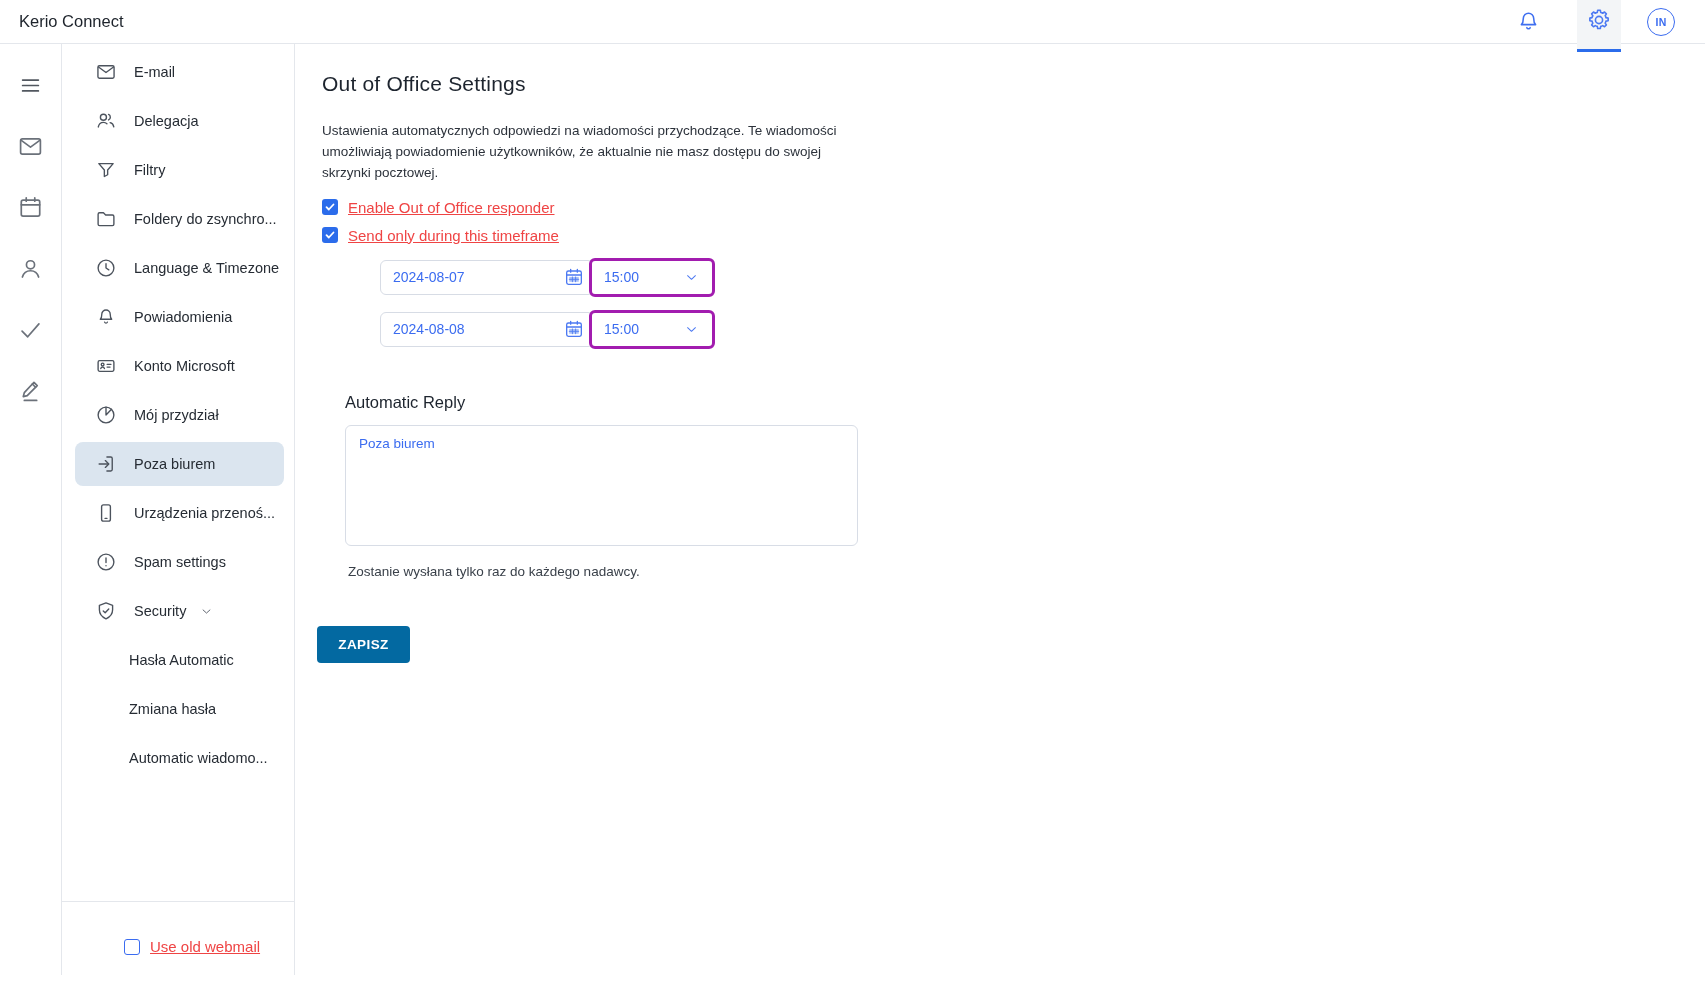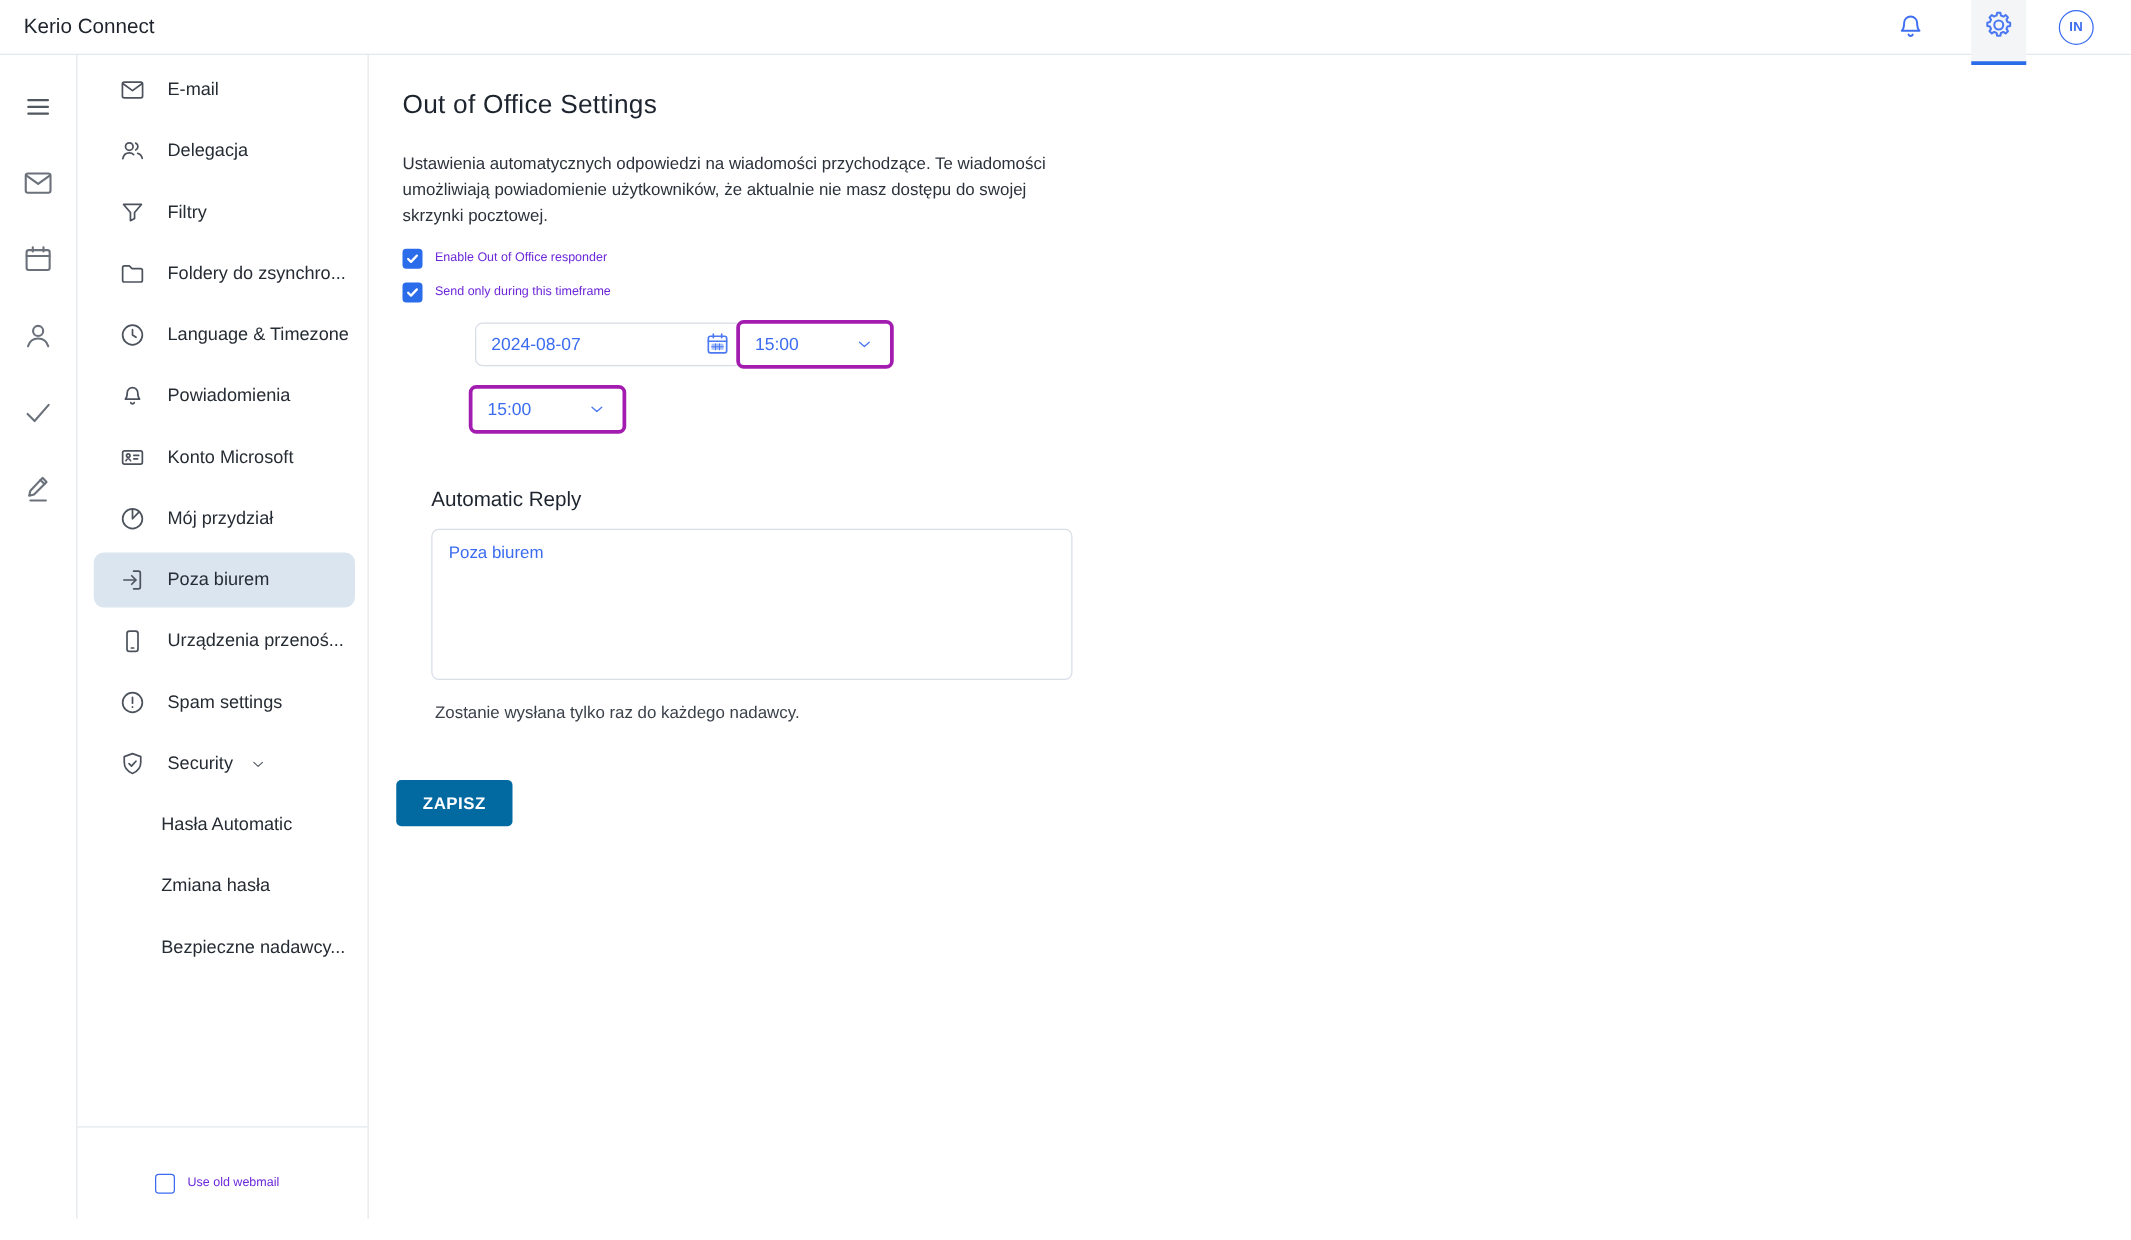--- a/index.html
+++ b/index.html
@@ -57,21 +57,21 @@
     position:absolute; left:0; right:0; bottom:0; height:74px;
     border-top:1px solid #e4e7ec; display:flex; align-items:center;
     padding-left:62px; padding-top:16px;
   }
   .cb {
     width:16px; height:16px; border-radius:3px; flex:none;
     display:inline-flex; align-items:center; justify-content:center;
   }
   .cb.unchecked { border:1.6px solid #3b6cf0; background:#fff; cursor:pointer; }
   .cb.checked { background:#2b6ceb; cursor:pointer; }
-  .cb-label { margin-left:10px; font-size:10px; color:#6d28d9; }
+  .cb-label { margin-left:10px; font-size:15px; color:#ef4444;text-decoration:underline; }
 
   
   .content { flex:1; padding:28px 0 0 27px; }
   .page-title { margin:0; font-size:21px; font-weight:500; color:#1d242e; letter-spacing:.2px; }
   .desc { margin:25px 0 0; max-width:535px; font-size:13.5px; line-height:1.55; color:#2c323b; }
   .cb-rows { margin-top:15px; }
   .cbrow { display:flex; align-items:center; margin-bottom:11px; }
   .tf { margin:14px 0 0 26px; }
   .tfrow { display:flex; align-items:center; margin-bottom:13px;padding-left:32px; }
   .datebox {
@@ -286,21 +286,21 @@
             </svg>
           </span>
         </div>
         <div class="item sub">
           <span>Hasła Automatic</span>
         </div>
         <div class="item sub">
           <span>Zmiana hasła</span>
         </div>
         <div class="item sub">
-          <span>Bezpieczne nadawcy...</span>
+          <span>Automatic wiadomo...</span>
         </div>
       </div>
     <div class="side-footer">
       <span class="cb unchecked"></span>
       <span class="cb-label">Use old webmail</span>
     </div>
   </aside>
 
   <main class="content">
     <h1 class="page-title">Out of Office Settings</h1>
@@ -342,20 +342,32 @@
           <div class="timebox">
             <span class="tval">15:00</span>
             <span class="chev-blue" style="width: 17px; height: 17px;">
               <svg viewBox="0 0 24 24" width="100%" height="100%" fill="none" stroke="currentColor" stroke-width="1.5" stroke-linecap="round" stroke-linejoin="round">
                 <path d="M6.5 9.5l5.5 5 5.5-5"></path>
               </svg>
             </span>
           </div>
         </div>
         <div class="tfrow">
+          <div class="datebox">
+            <span class="dval">2024-08-08</span>
+            <span>
+              <svg viewBox="0 0 24 24" width="20" height="20" fill="none" stroke="#4c79f2" stroke-width="1.6" stroke-linecap="round" stroke-linejoin="round">
+                <rect x="3.2" y="4.8" width="17.6" height="16" rx="2.1"></rect>
+                <path d="M3.2 9.6h17.6"></path>
+                <path d="M8 2.8v3.4M16 2.8v3.4"></path>
+                <rect x="6.3" y="11.9" width="11.4" height="5.8" fill="#a9c0f7" stroke="none"></rect>
+                <path d="M6.3 14.8h11.4M10.1 11.9v5.8M13.9 11.9v5.8" stroke-width="1"></path>
+              </svg>
+            </span>
+          </div>
           <div class="timebox">
             <span class="tval">15:00</span>
             <span class="chev-blue" style="width: 17px; height: 17px;">
               <svg viewBox="0 0 24 24" width="100%" height="100%" fill="none" stroke="currentColor" stroke-width="1.5" stroke-linecap="round" stroke-linejoin="round">
                 <path d="M6.5 9.5l5.5 5 5.5-5"></path>
               </svg>
             </span>
           </div>
         </div>
       </div>

